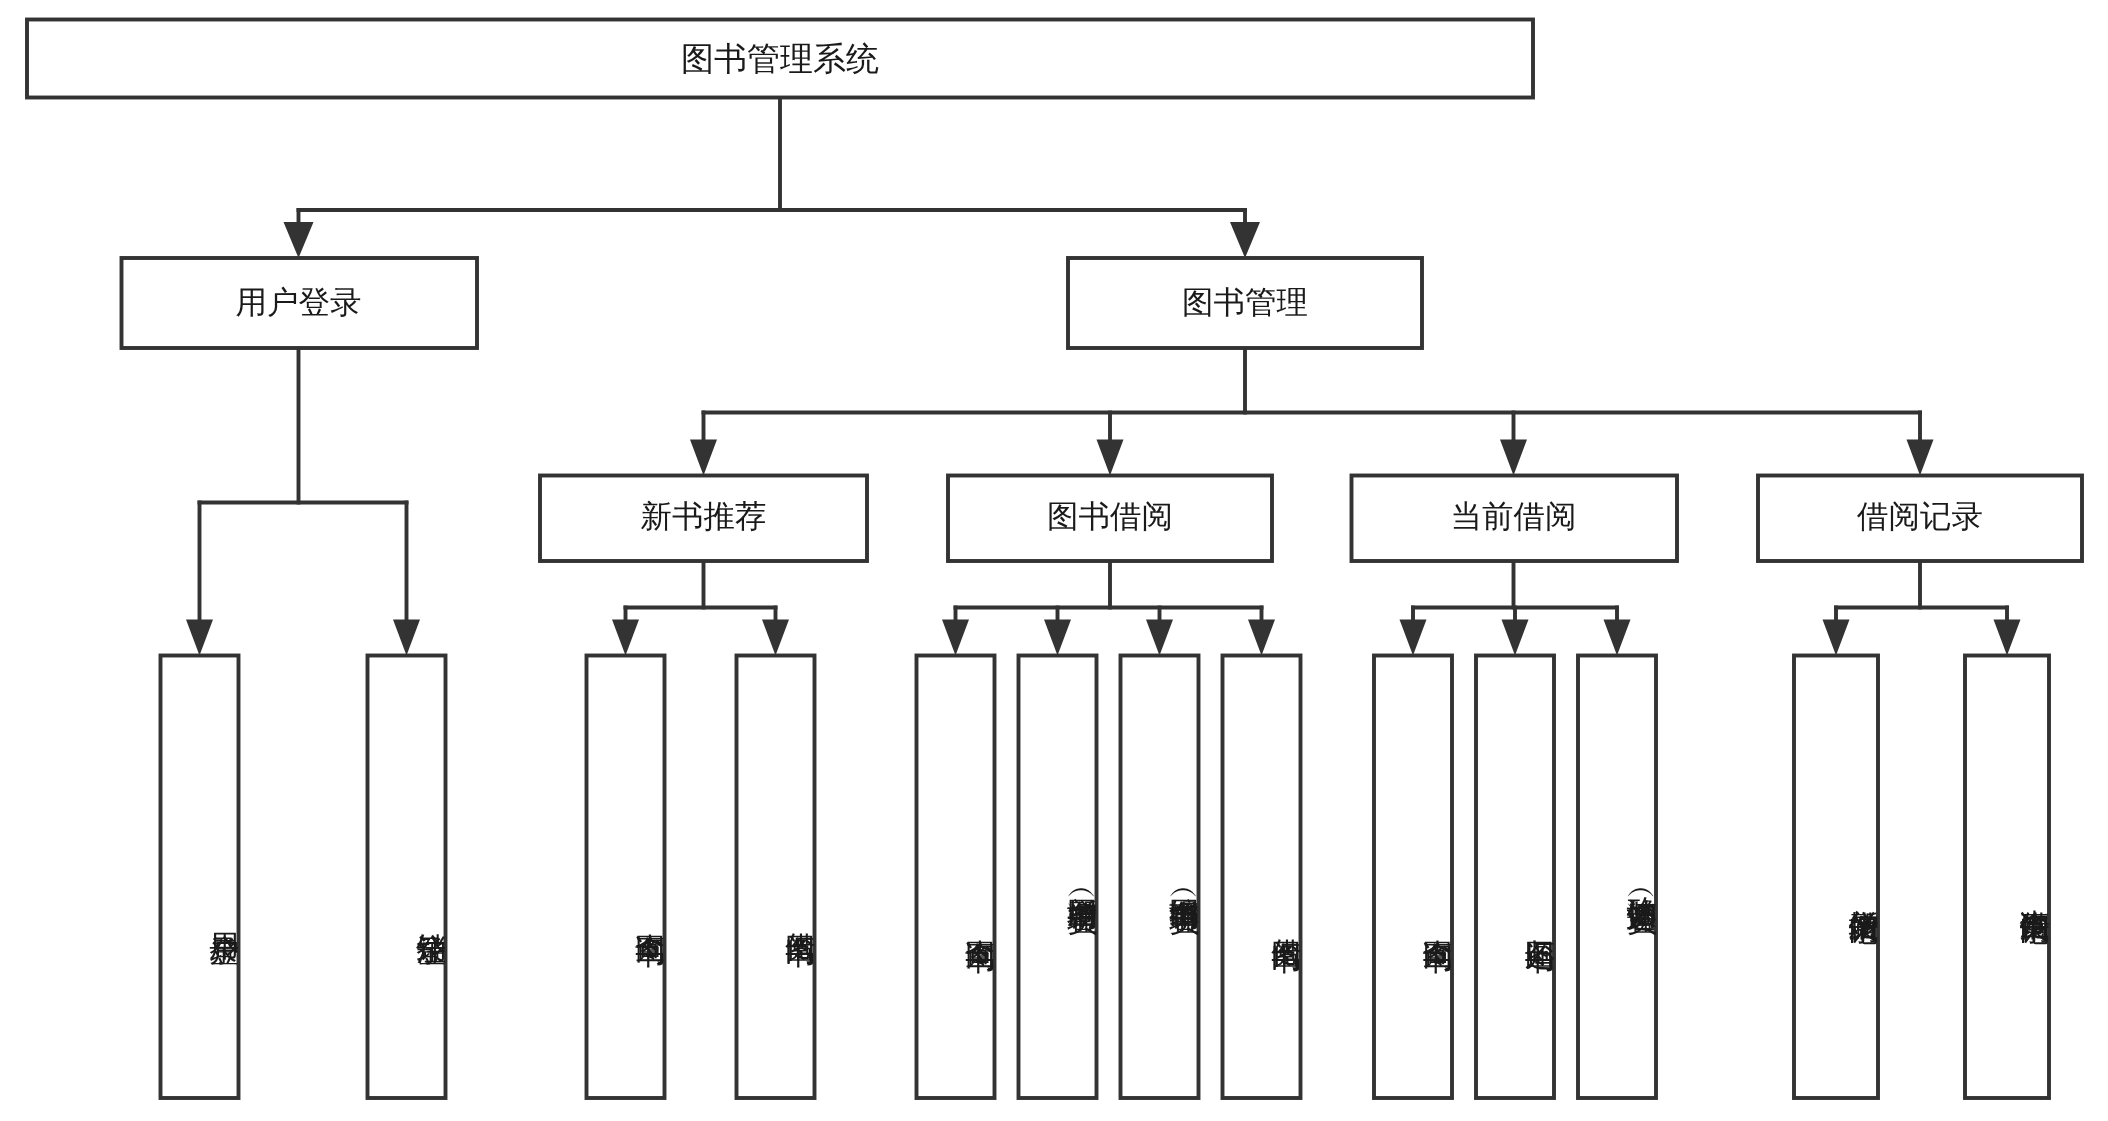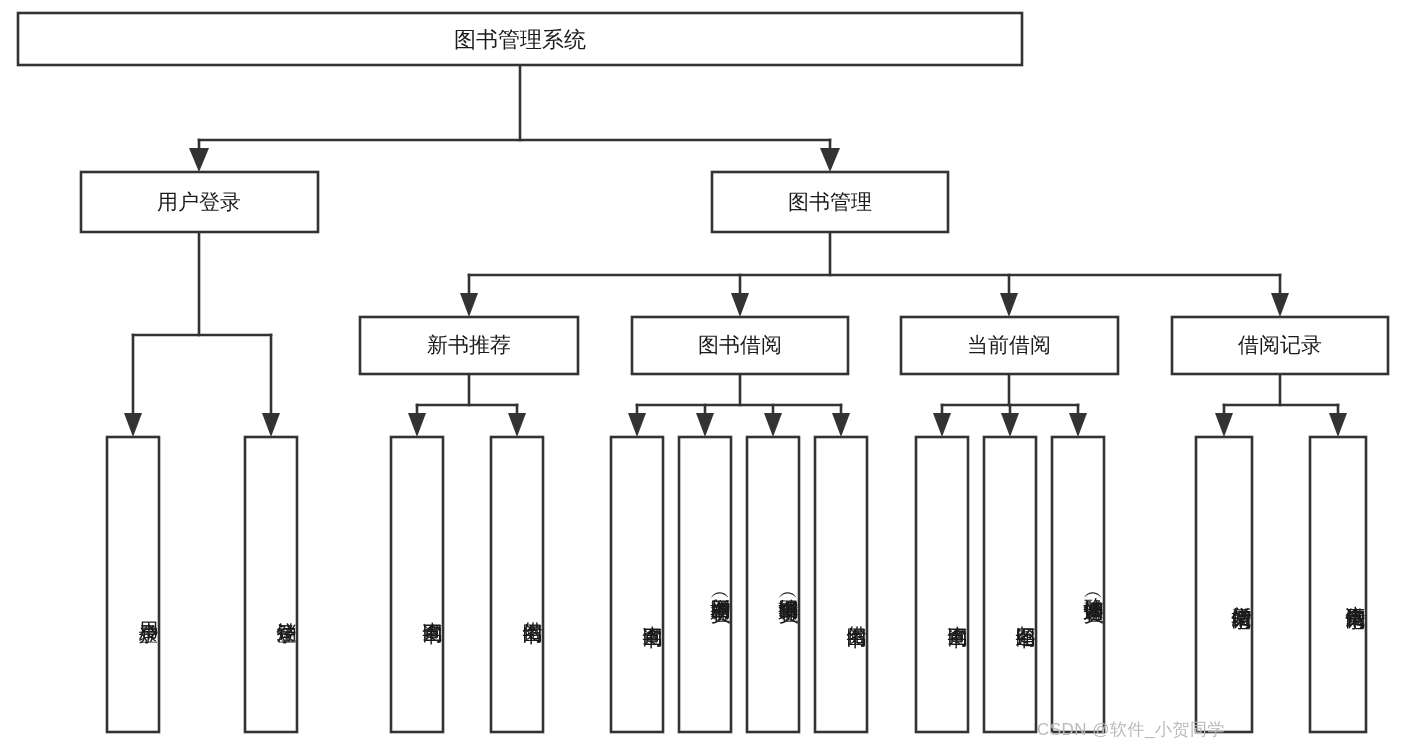--- a/index.html
+++ b/index.html
@@ -238,14 +238,13 @@
   <div class="leaf-label" style="left:747px; top:444px; width:52px; height:284px;">编辑图书（管理员）</div>
   <div class="leaf-label" style="left:815px; top:498px; width:52px; height:228px;">借阅图书</div>
 
   <div class="leaf-label" style="left:916px; top:498px; width:52px; height:228px;">查询图书</div>
   <div class="leaf-label" style="left:984px; top:498px; width:52px; height:228px;">归还图书</div>
   <div class="leaf-label" style="left:1052px; top:444px; width:52px; height:284px;">确认归还（管理员）</div>
 
   <div class="leaf-label" style="left:1196px; top:460px; width:56px; height:266px;">新增借阅记录</div>
   <div class="leaf-label" style="left:1310px; top:460px; width:56px; height:266px;">查询借阅记录</div>
 
-  <div class="watermark">CSDN @软件_小贺同学</div>
 </div>
 
 </body></html>

